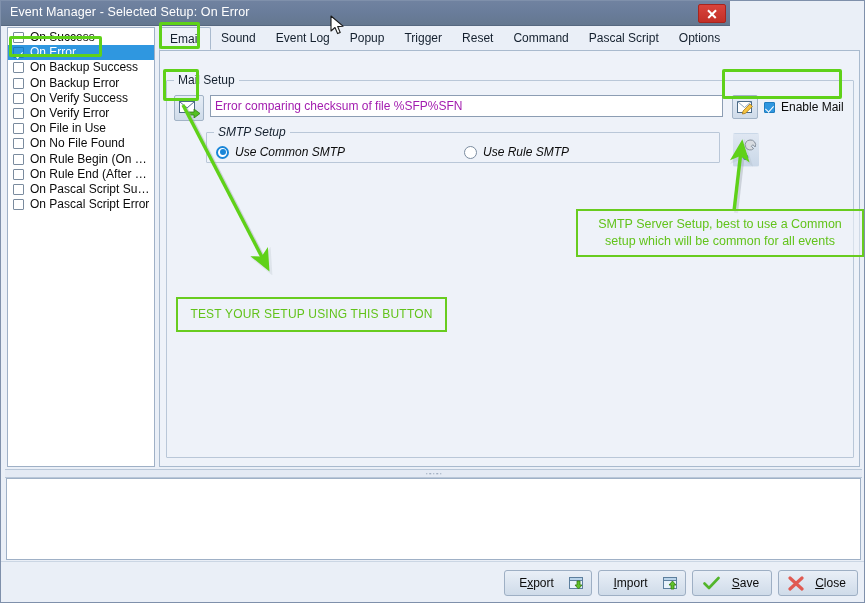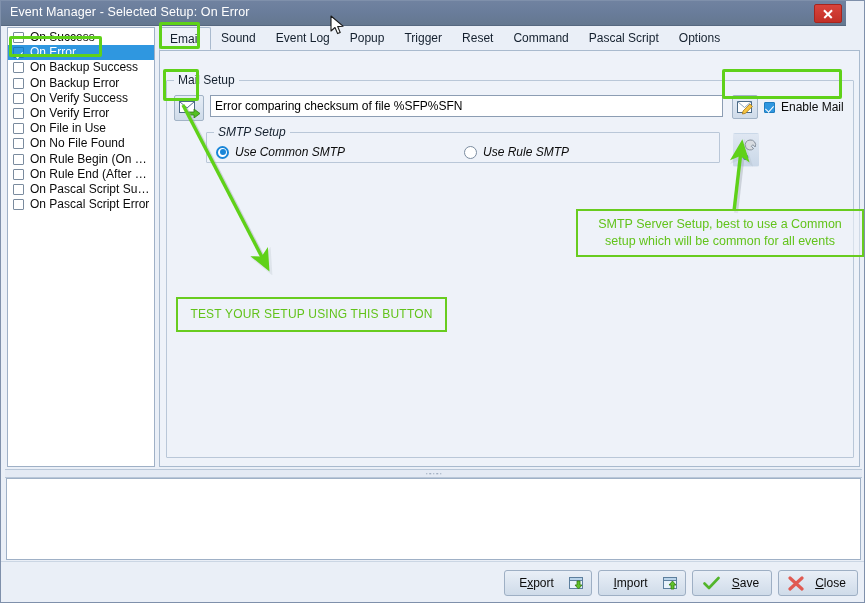--- a/index.html
+++ b/index.html
@@ -12,21 +12,21 @@
   }
   .window{
     position:relative;width:865px;height:603px;
     background:#eaeff7;
     border:1px solid #7f90ab;
     box-sizing:border-box;
     overflow:hidden;
   }
   
   .titlebar{
-    position:absolute;left:0;top:0;width:845px;height:25px;
+    position:absolute;left:0;top:0;width:729px;height:25px;
     background:linear-gradient(to bottom,#7082a0 0%,#6a7d9b 45%,#64778f 100%);
     border-bottom:1px solid #566880;
     box-sizing:border-box;
     padding-left:20px;
   }
   .titlebar .caption{
     position:absolute;left:9px;top:4px;
     color:#ffffff;font-size:12.5px;
     letter-spacing:.1px;
     white-space:nowrap;
@@ -111,21 +111,21 @@
   .gb-title{
     position:absolute;left:8px;top:0;
     background:#eef2f9;padding:0 4px;
     font-size:12px;color:#14202e;white-space:nowrap;
   }
 
   
   .textfield{
     position:absolute;background:#ffffff;
     border:1px solid #8c9db3;box-sizing:border-box;
-    font-size:12px;color:#000000;
+    font-size:12px;color:#a21caf;
     line-height:20px;padding:0 4px;white-space:nowrap;overflow:hidden;
     cursor:text;
   }
   .iconbtn{
     position:absolute;box-sizing:border-box;
     background:linear-gradient(to bottom,#e6edf6,#cfdbe9);
     border:1px solid #a2b3c6;border-radius:2px;cursor:pointer;
   }
   .iconbtn.flat{
     background:linear-gradient(to bottom,#dfe7f2,#cad8e8);

